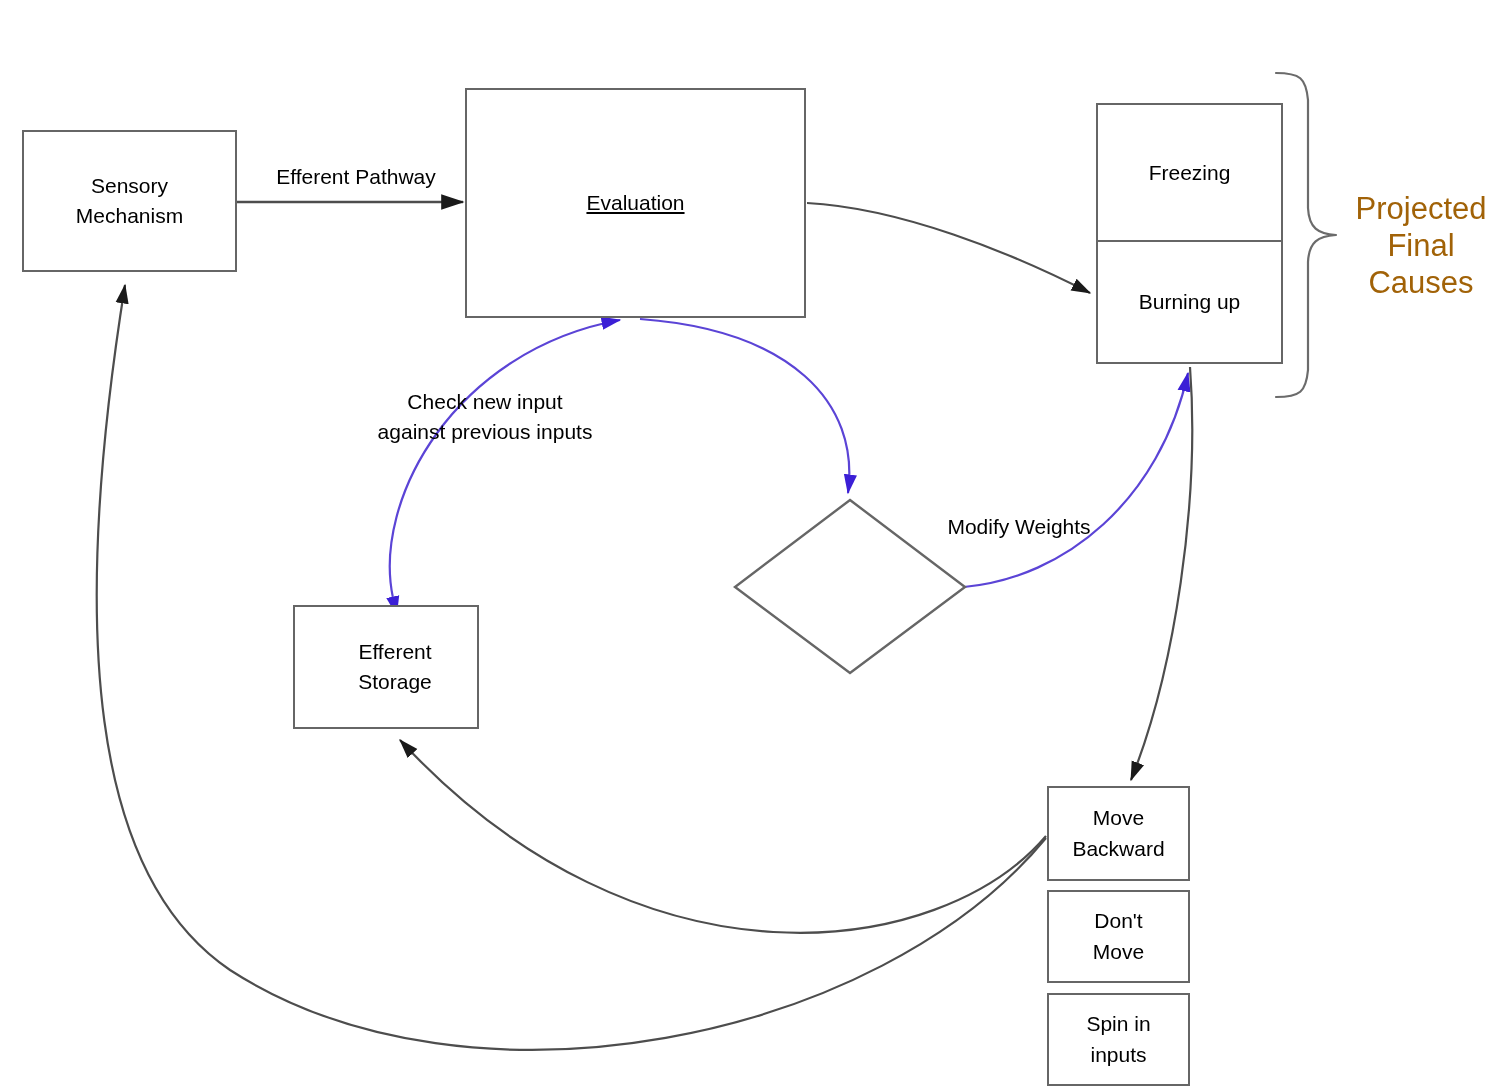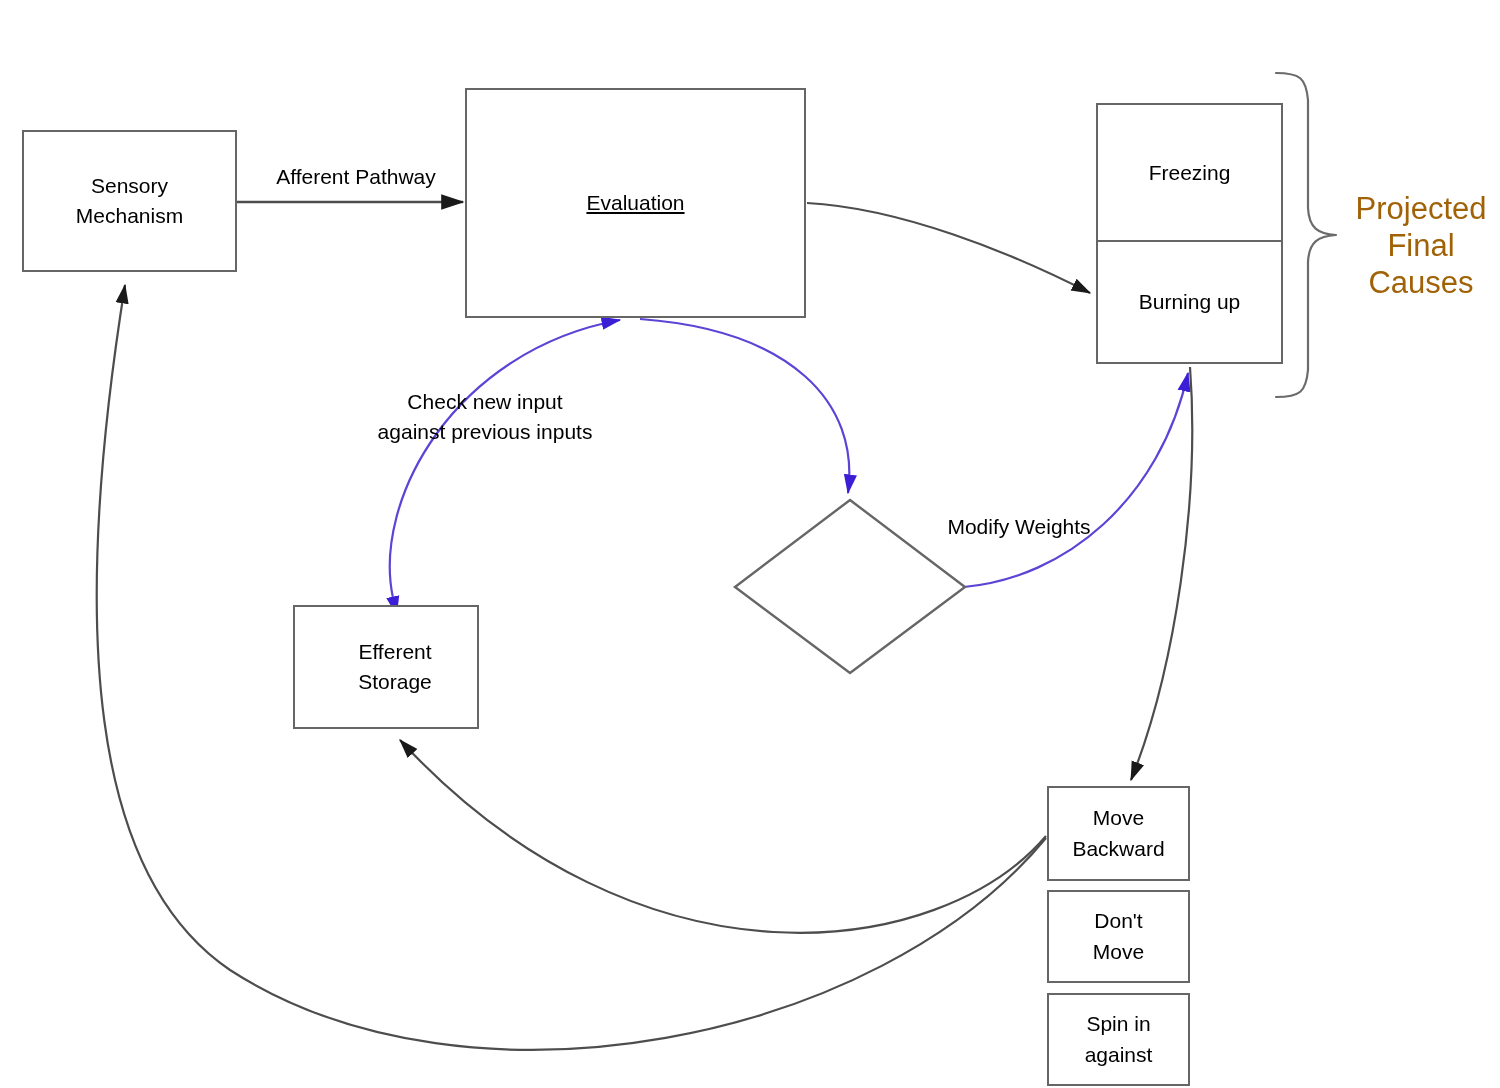--- a/index.html
+++ b/index.html
@@ -161,24 +161,24 @@
 Backward</span>
   </div>
 
   <div class="node" style="left:1047px; top:860px; width:143px; height:93px;">
     <span>Don't
 Move</span>
   </div>
 
   <div class="node" style="left:1047px; top:963px; width:143px; height:93px;">
     <span>Spin in
-against</span>
+inputs</span>
   </div>
 
-  <div class="edge-label" style="left:256px; top:132px; width:200px;">Afferent Pathway</div>
+  <div class="edge-label" style="left:256px; top:132px; width:200px;">Efferent Pathway</div>
 
   <div class="edge-label" style="left:355px; top:357px; width:260px;">Check new input
 against previous inputs</div>
 
   <div class="edge-label" style="left:928px; top:482px; width:182px;">Modify Weights</div>
 
   <div class="group-label" style="left:1348px; top:160px; width:146px;">Projected
 Final
 Causes</div>
 

